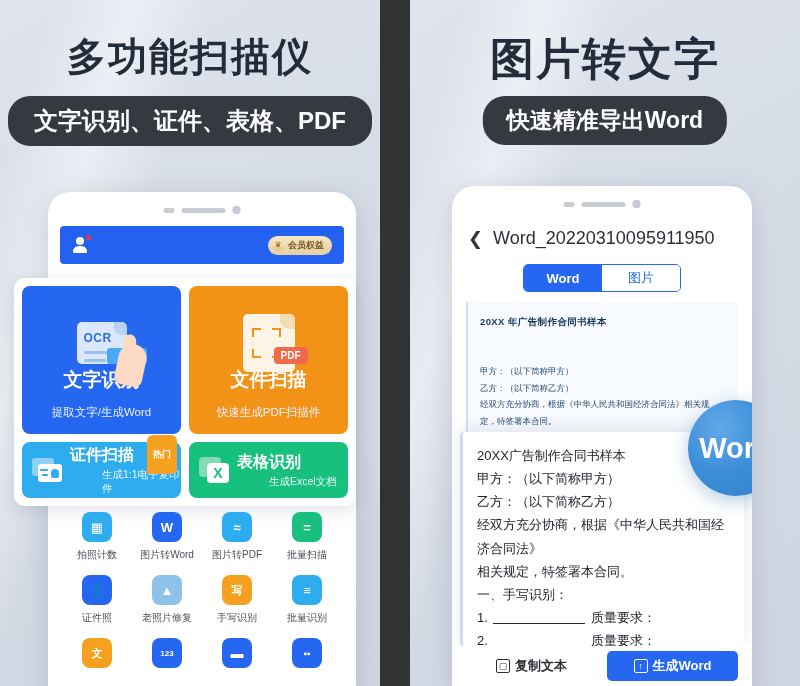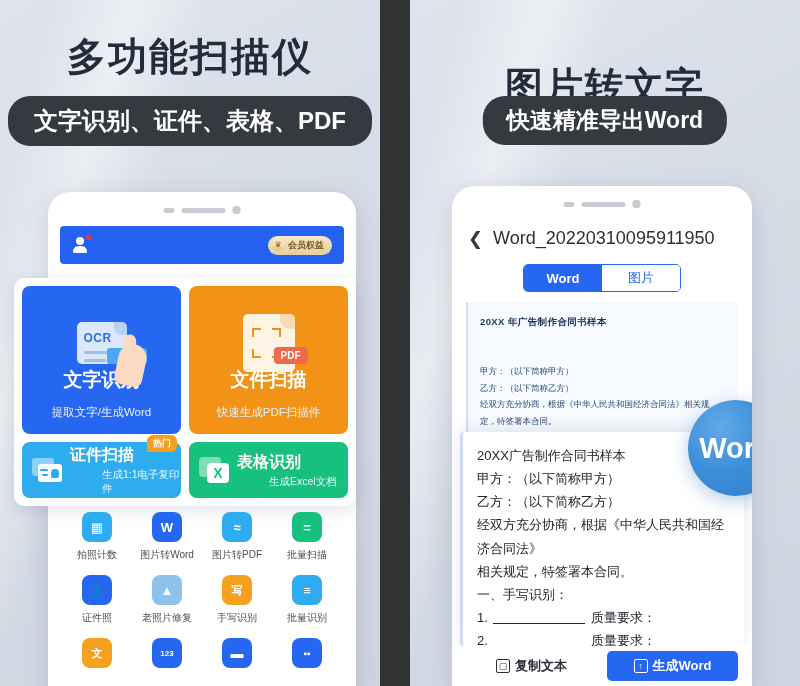--- a/index.html
+++ b/index.html
@@ -20,21 +20,21 @@
     background: linear-gradient(90deg, rgba(255,255,255,0) 0%, rgba(255,255,255,.45) 50%, rgba(255,255,255,0) 100%);
     transform: rotate(18deg); pointer-events: none;
   }
 
   
   .headline {
     position: absolute; left: 0; right: 0; top: 30px;
     text-align: center; font-size: 39px; font-weight: bold;
     color: #222c3a; letter-spacing: 2px;
   }
-  .panel-right .headline { font-size: 38px; margin-top: 31px; }
+  .panel-right .headline { font-size: 44px; }
   .pill {
     position: absolute; top: 96px; left: 50%; transform: translateX(-50%);
     background: #353a40; color: #fff; border-radius: 22px;
     padding: 9px 26px; font-size: 24px; font-weight: bold; white-space: nowrap;
   }
   .panel-right .pill { font-size: 23px; padding: 9px 24px; }
 
   
   .phone-l {
     position: absolute; left: 48px; top: 192px; width: 308px; height: 500px;
@@ -119,21 +119,21 @@
             font-size: 10px; font-weight: bold; border-radius: 4px; padding: 3px 7px; }
 
   .row2 { display: flex; gap: 8px; margin-top: 8px; }
   .smallcard { flex: 1; height: 56px; border-radius: 8px; position: relative;
                display: flex; align-items: center; padding-left: 10px; gap: 8px; }
   .smallcard.cyan  { background: #2eacf0; }
   .smallcard.green { background: #18c07d; }
   .smallcard .txt .t { color: #fff; font-size: 16px; font-weight: bold; }
   .smallcard .txt .s { color: #e9f7ff; font-size: 10.5px; margin-top: 2px; margin-left: 32px; }
   .hot { position: absolute; top: -7px; right: 4px; background: #f5a01e; color: #fff;
-         font-size: 9px; border-radius: 6px 6px 6px 0; padding: 2px 6px; font-weight: bold; }
+         font-size: 9px; border-radius: 6px 6px 6px 0; padding: 13px 6px; font-weight: bold; }
 
   .idicon { position: relative; width: 30px; height: 24px; flex: 0 0 30px; }
   .idicon .back { position: absolute; top: 0; left: 0; width: 22px; height: 18px;
                   background: rgba(255,255,255,.45); border-radius: 3px; }
   .idicon .front { position: absolute; bottom: 0; right: 0; width: 24px; height: 18px;
                    background: #fff; border-radius: 3px; }
   .idicon .ln { position: absolute; background: #2eacf0; border-radius: 1px; }
   .idicon .p1 { bottom: 11px; right: 14px; width: 8px; height: 2px; }
   .idicon .p2 { bottom: 6px; right: 14px; width: 6px; height: 2px; }
   .idicon .ph { position: absolute; bottom: 4px; right: 3px; width: 8px; height: 9px;

